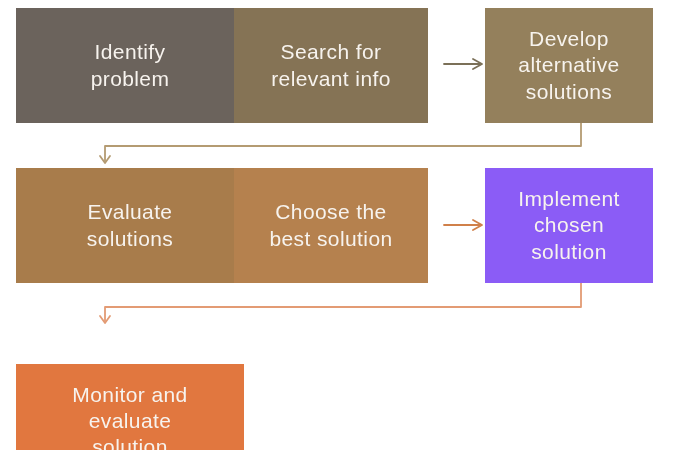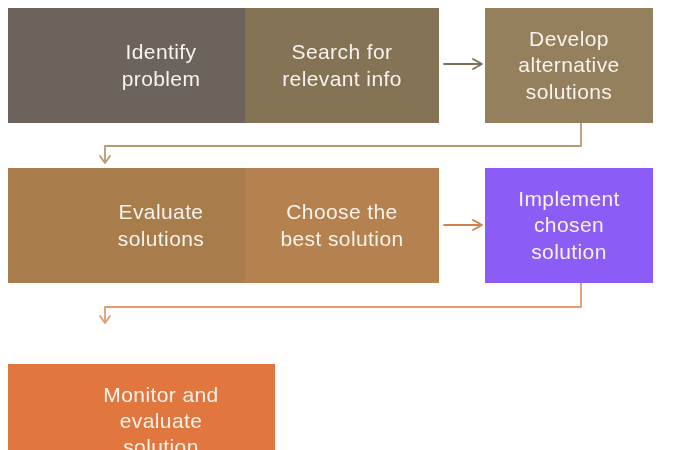--- a/index.html
+++ b/index.html
@@ -21,22 +21,22 @@
     font-size: 21px;
     line-height: 1.24;
     letter-spacing: 0.4px;
     white-space: pre-line;
     user-select: none;
   }
   
   .r1 { top: 8px;   height: 115px; }
   .r2 { top: 168px; height: 115px; }
   .r3 { top: 328px; height: 114px; margin-top: 36px; }
-  .c1 { left: 8px;   width: 228px; padding-left: 39px; }
-  .c2 { left: 245px; width: 194px; }
+  .c1 { left: 16px;   width: 228px; }
+  .c2 { left: 234px; width: 194px; }
   .c3 { left: 485px; width: 168px; }
   svg.connector-layer {
     position: absolute;
     left: 0; top: 0;
     width: 686px; height: 450px;
     pointer-events: none;
   }
 </style>
 </head>
 <body>

